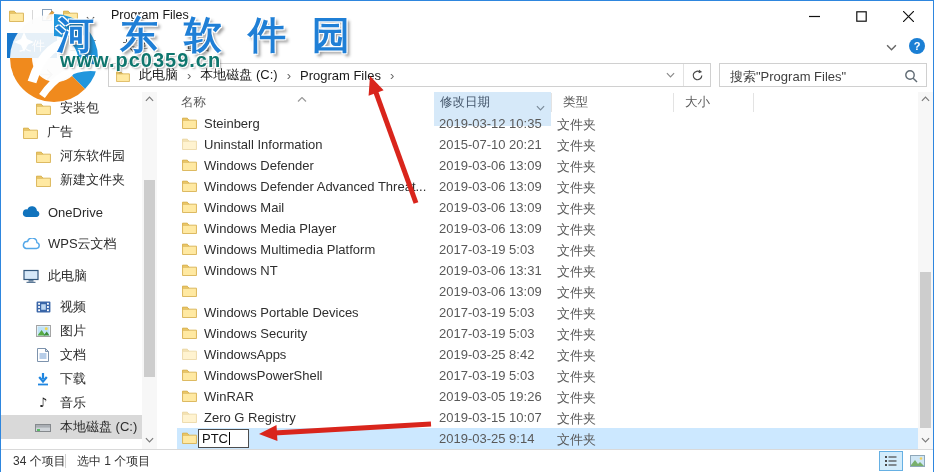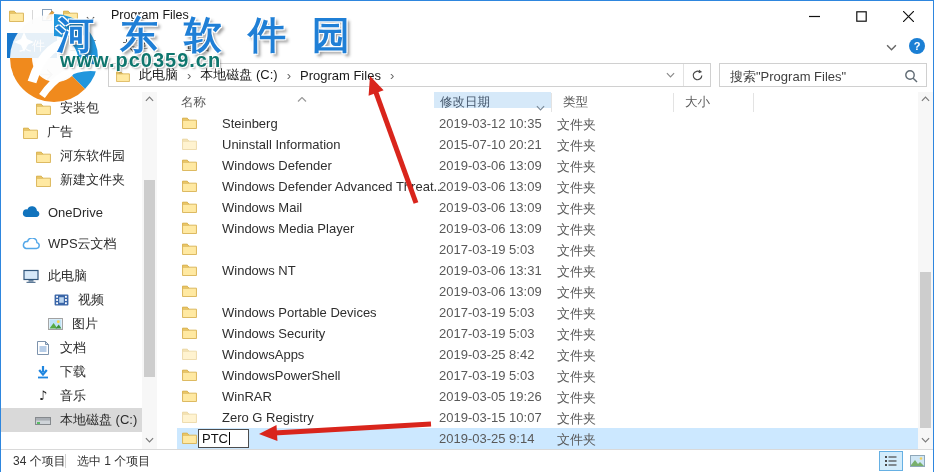--- a/index.html
+++ b/index.html
@@ -52,31 +52,31 @@
   .slabel{white-space:nowrap;}
 
   .vscroll{position:absolute;top:0;width:15px;height:100%;background:#f7f7f7;}
   .sbarrow{position:absolute;left:0;width:15px;height:14px;display:flex;align-items:center;justify-content:center;}
   .sbthumb{position:absolute;left:2px;width:11px;background:#cdcdcd;}
 
   .listpane{position:absolute;left:166px;top:0;right:0;height:100%;}
   .lheader{position:absolute;top:0;left:0;right:15px;height:21px;font-size:12.5px;color:#5a5a5a;}
   .hc{position:absolute;top:0;height:21px;line-height:21px;white-space:nowrap;margin-left:6px;}
   .hsep{position:absolute;top:1px;width:1px;height:19px;background:#e3e3e3;}
-  .hdate{position:absolute;left:267px;top:0;width:117px;height:16px;background:#d6e9f9;box-sizing:border-box;}
+  .hdate{position:absolute;left:267px;top:0;width:117px;height:34px;background:#d6e9f9;box-sizing:border-box;}
   .hdate .txt{position:absolute;left:6px;line-height:21px;color:#44566b;}
   .hdate .chev{position:absolute;right:6px;top:8px;}
   .sortcaret{position:absolute;left:130px;top:-1px;}
 
   #rows{position:absolute;top:21px;left:0;right:0;}
   .frow{height:21px;position:relative;font-size:13px;}
   .frow.sel .rowbg{position:absolute;left:10px;right:15px;top:0;bottom:0;background:#cce8ff;}
   .ficon{position:absolute;left:15px;top:3px;z-index:1;}
   .ficon.faded{opacity:.5;}
-  .fname{position:absolute;left:37px;top:3px;color:#2e2e2e;white-space:nowrap;z-index:1;margin-left:18px;}
+  .fname{position:absolute;left:37px;top:3px;color:#2e2e2e;white-space:nowrap;z-index:1;}
   .fdate{position:absolute;left:272px;top:3px;color:#595959;white-space:nowrap;z-index:1;}
   .ftype{position:absolute;left:390px;top:3px;color:#595959;white-space:nowrap;z-index:1;}
   .editbox{position:absolute;left:31px;top:1px;width:46px;height:17px;background:#fff;border:1px solid #4d4d4d;
            display:flex;align-items:center;padding-left:3px;z-index:2;font-size:13px;color:#111;}
   .caret{width:1px;height:13px;background:#000;margin-left:1px;}
 
   
   .statusbar{position:absolute;left:0;right:0;top:448px;height:23px;border-top:1px solid #d9d9d9;background:#fff;
              font-size:12px;color:#333;}
   .scount{position:absolute;top:0;line-height:22px;}
@@ -262,36 +262,36 @@
             <div class="side-item root" style="padding-left: 21px;">
               <span class="sicon">
                 <svg width="16" height="14" viewBox="0 0 16 14">
                   <rect x="1" y="1.5" width="14" height="9" fill="#d7e9f9" stroke="#33587d" stroke-width="1.2"></rect>
                   <rect x="5.5" y="11.3" width="5" height="1.2" fill="#33587d"></rect>
                   <rect x="3.5" y="12.8" width="9" height="1" fill="#33587d"></rect>
                 </svg>
               </span>
               <span class="slabel">此电脑</span>
             </div>
-            <div class="side-item" style="padding-left: 51px;">
+            <div class="side-item" style="padding-left: 33px; margin-top: 7px;">
               <span class="sicon">
                 <svg width="15" height="12" viewBox="0 0 16 13">
                   <rect x="0.5" y="0.5" width="15" height="12" rx="1" fill="#3a66a8"></rect>
                   <rect x="2.2" y="2" width="2" height="2" fill="#fff"></rect>
                   <rect x="2.2" y="5.5" width="2" height="2" fill="#fff"></rect>
                   <rect x="2.2" y="9" width="2" height="2" fill="#fff"></rect>
                   <rect x="11.8" y="2" width="2" height="2" fill="#fff"></rect>
                   <rect x="11.8" y="5.5" width="2" height="2" fill="#fff"></rect>
                   <rect x="11.8" y="9" width="2" height="2" fill="#fff"></rect>
                   <rect x="5.5" y="3.5" width="5" height="6" fill="#bcd6f0"></rect>
                 </svg>
               </span>
               <span class="slabel">视频</span>
             </div>
-            <div class="side-item" style="padding-left: 45px;">
+            <div class="side-item" style="padding-left: 33px;">
               <span class="sicon">
                 <svg width="15" height="12" viewBox="0 0 16 13">
                   <rect x="0.5" y="0.5" width="15" height="12" fill="#fff" stroke="#9a9a9a"></rect>
                   <rect x="1.5" y="1.5" width="13" height="10" fill="#bfe3f7"></rect>
                   <circle cx="11" cy="4" r="1.6" fill="#f6d44c"></circle>
                   <path d="M1.5 11.5L6 5.5l4 6z" fill="#58ab45"></path>
                   <path d="M8 11.5L11.5 7l3 4.5z" fill="#3f8f3a"></path>
                 </svg>
               </span>
               <span class="slabel">图片</span>
@@ -390,21 +390,21 @@
                   <path d="M.5 2.5h5.2l1.6 2H15.5v9H.5z" fill="#ffe9a2" stroke="#d9b355"></path>
                   <path d="M.5 2.5h5.2l1.6 2H.5z" fill="#f3cf70" stroke="#d9b355"></path>
                 </svg></span><span class="fname">Windows Mail</span><span class="fdate">2019-03-06 13:09</span><span class="ftype">文件夹</span></div>
             <div class="frow"><span class="rowbg"></span><span class="ficon"><svg width="15" height="13" viewBox="0 0 16 14">
                   <path d="M.5 2.5h5.2l1.6 2H15.5v9H.5z" fill="#ffe9a2" stroke="#d9b355"></path>
                   <path d="M.5 2.5h5.2l1.6 2H.5z" fill="#f3cf70" stroke="#d9b355"></path>
                 </svg></span><span class="fname">Windows Media Player</span><span class="fdate">2019-03-06 13:09</span><span class="ftype">文件夹</span></div>
             <div class="frow"><span class="rowbg"></span><span class="ficon"><svg width="15" height="13" viewBox="0 0 16 14">
                   <path d="M.5 2.5h5.2l1.6 2H15.5v9H.5z" fill="#ffe9a2" stroke="#d9b355"></path>
                   <path d="M.5 2.5h5.2l1.6 2H.5z" fill="#f3cf70" stroke="#d9b355"></path>
-                </svg></span><span class="fdate">2017-03-19 5:03</span><span class="ftype">文件夹</span></div>
+                </svg></span><span class="fname">Windows Multimedia Platform</span><span class="fdate">2017-03-19 5:03</span><span class="ftype">文件夹</span></div>
             <div class="frow"><span class="rowbg"></span><span class="ficon"><svg width="15" height="13" viewBox="0 0 16 14">
                   <path d="M.5 2.5h5.2l1.6 2H15.5v9H.5z" fill="#ffe9a2" stroke="#d9b355"></path>
                   <path d="M.5 2.5h5.2l1.6 2H.5z" fill="#f3cf70" stroke="#d9b355"></path>
                 </svg></span><span class="fname">Windows NT</span><span class="fdate">2019-03-06 13:31</span><span class="ftype">文件夹</span></div>
             <div class="frow"><span class="rowbg"></span><span class="ficon"><svg width="15" height="13" viewBox="0 0 16 14">
                   <path d="M.5 2.5h5.2l1.6 2H15.5v9H.5z" fill="#ffe9a2" stroke="#d9b355"></path>
                   <path d="M.5 2.5h5.2l1.6 2H.5z" fill="#f3cf70" stroke="#d9b355"></path>
                 </svg></span><span class="fdate">2019-03-06 13:09</span><span class="ftype">文件夹</span></div>
             <div class="frow"><span class="rowbg"></span><span class="ficon"><svg width="15" height="13" viewBox="0 0 16 14">
                   <path d="M.5 2.5h5.2l1.6 2H15.5v9H.5z" fill="#ffe9a2" stroke="#d9b355"></path>

